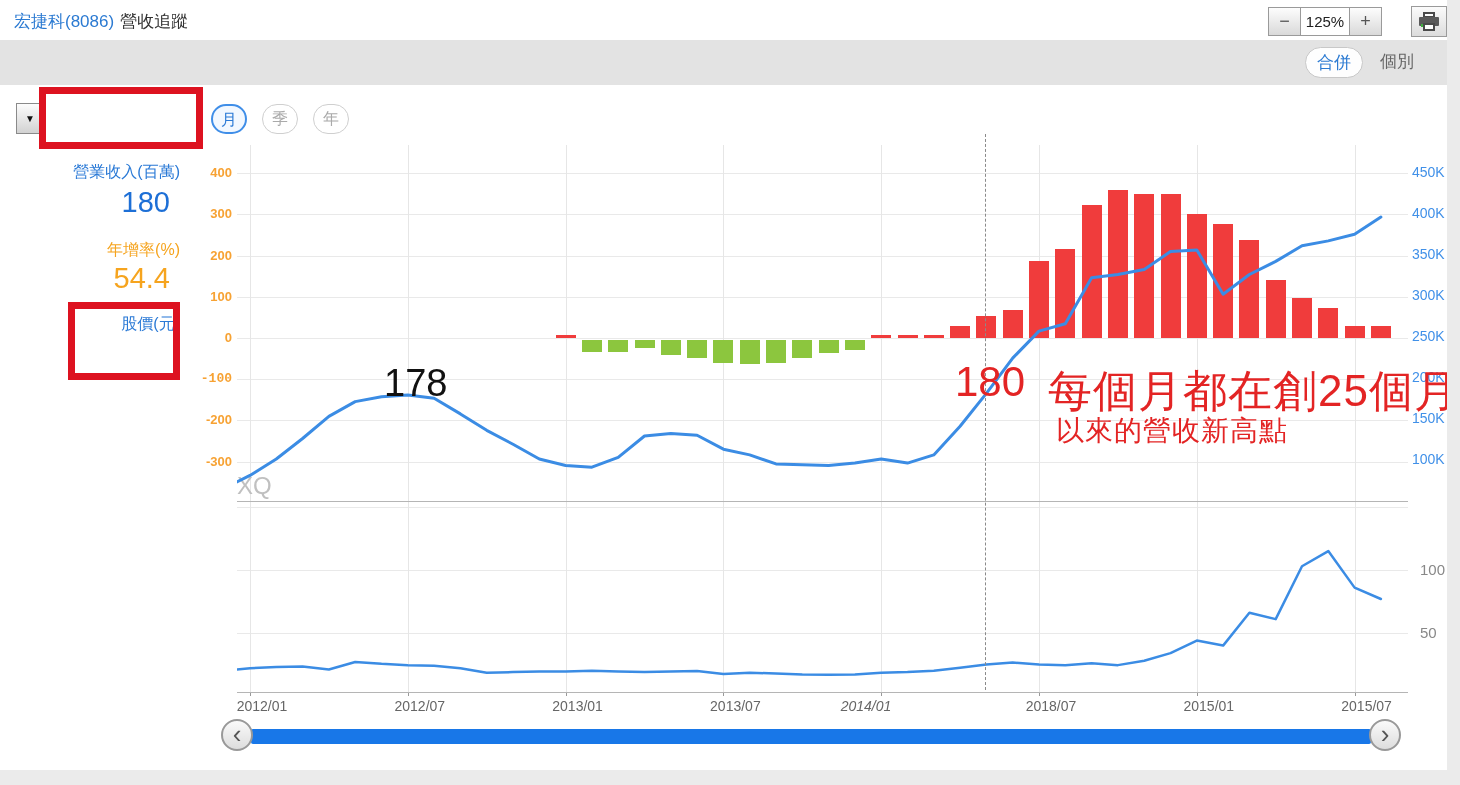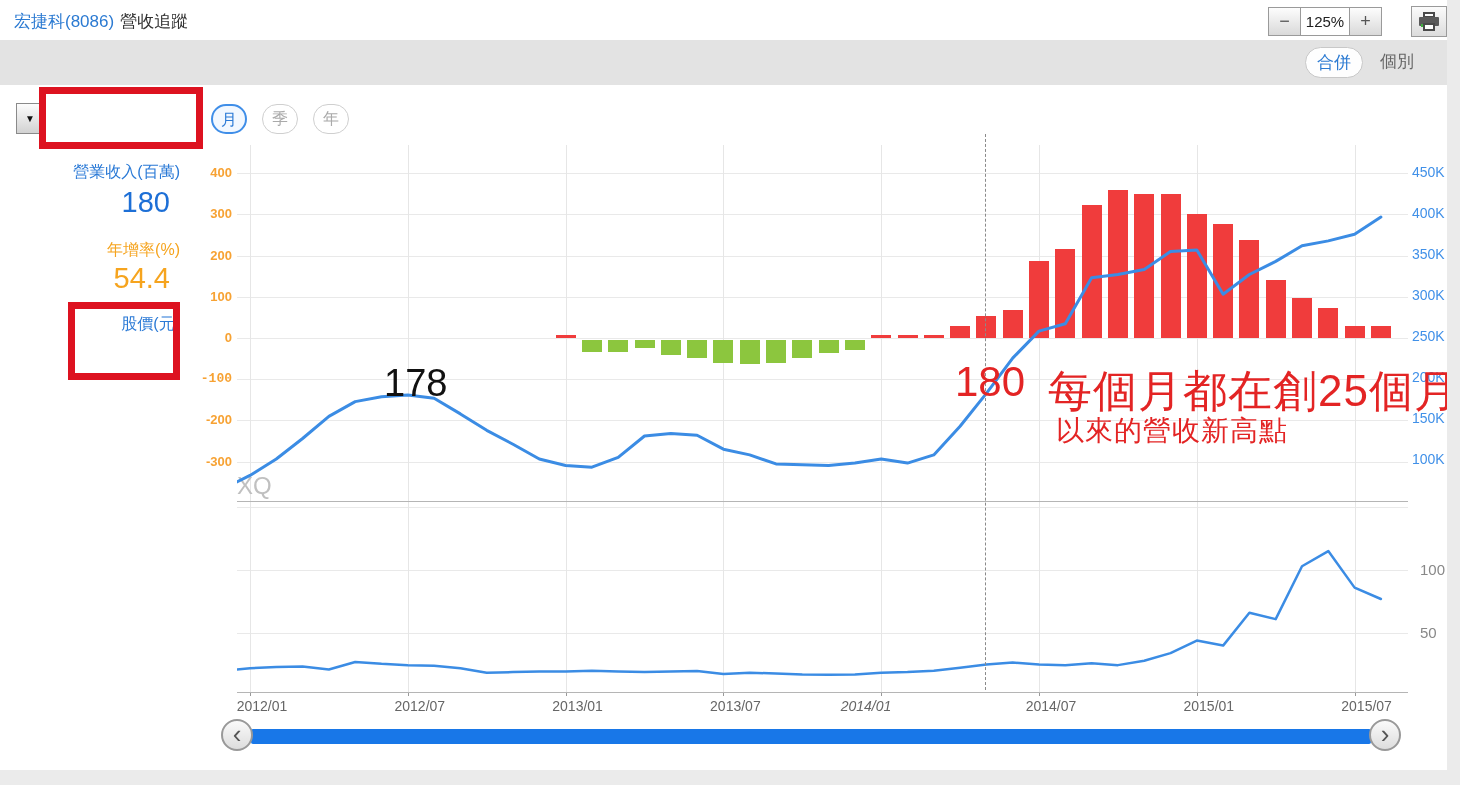--- a/index.html
+++ b/index.html
@@ -169,21 +169,21 @@
       <div class="tickmark" style="left: 565.6px; top: 692px;"></div>
       <div class="xlab" style="left: 537.6px; top: 698px;">2013/01</div>
       <div class="gridV" style="left: 723.4px; top: 145px; height: 547px;"></div>
       <div class="tickmark" style="left: 723.4px; top: 692px;"></div>
       <div class="xlab" style="left: 695.4px; top: 698px;">2013/07</div>
       <div class="gridV" style="left: 881.2px; top: 145px; height: 547px;"></div>
       <div class="tickmark" style="left: 881.2px; top: 692px;"></div>
       <div class="xlab" style="left: 826px; top: 698px; font-style: italic;">2014/01</div>
       <div class="gridV" style="left: 1039px; top: 145px; height: 547px;"></div>
       <div class="tickmark" style="left: 1039px; top: 692px;"></div>
-      <div class="xlab" style="left: 1011px; top: 698px;">2014/07</div>
+      <div class="xlab" style="left: 1011px; top: 698px;">2018/07</div>
       <div class="gridV" style="left: 1196.8px; top: 145px; height: 547px;"></div>
       <div class="tickmark" style="left: 1196.8px; top: 692px;"></div>
       <div class="xlab" style="left: 1168.8px; top: 698px;">2015/01</div>
       <div class="gridV" style="left: 1354.6px; top: 145px; height: 547px;"></div>
       <div class="tickmark" style="left: 1354.6px; top: 692px;"></div>
       <div class="xlab" style="left: 1326.6px; top: 698px;">2015/07</div>
       <div class="axisline" style="left: 237px; top: 501px; width: 1171px;"></div>
       <div class="axisline" style="left: 237px; top: 692px; width: 1171px;"></div>
       <div class="bar" style="left: 555.6px; top: 335px; width: 20px; height: 3px; background: rgb(240, 60, 60);"></div>
       <div class="bar" style="left: 581.9px; top: 340px; width: 20px; height: 11.948px; background: rgb(140, 198, 62);"></div>

